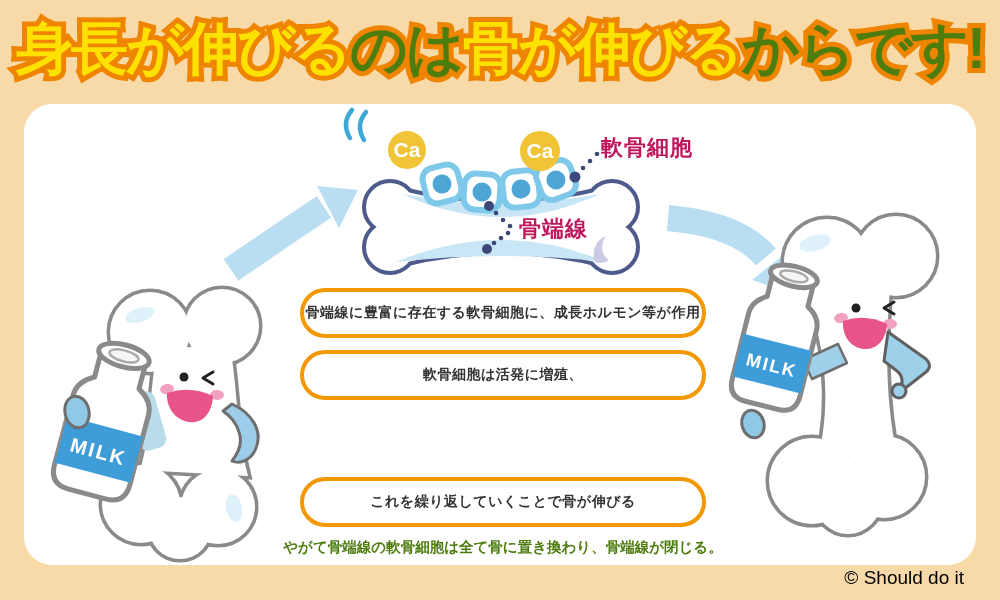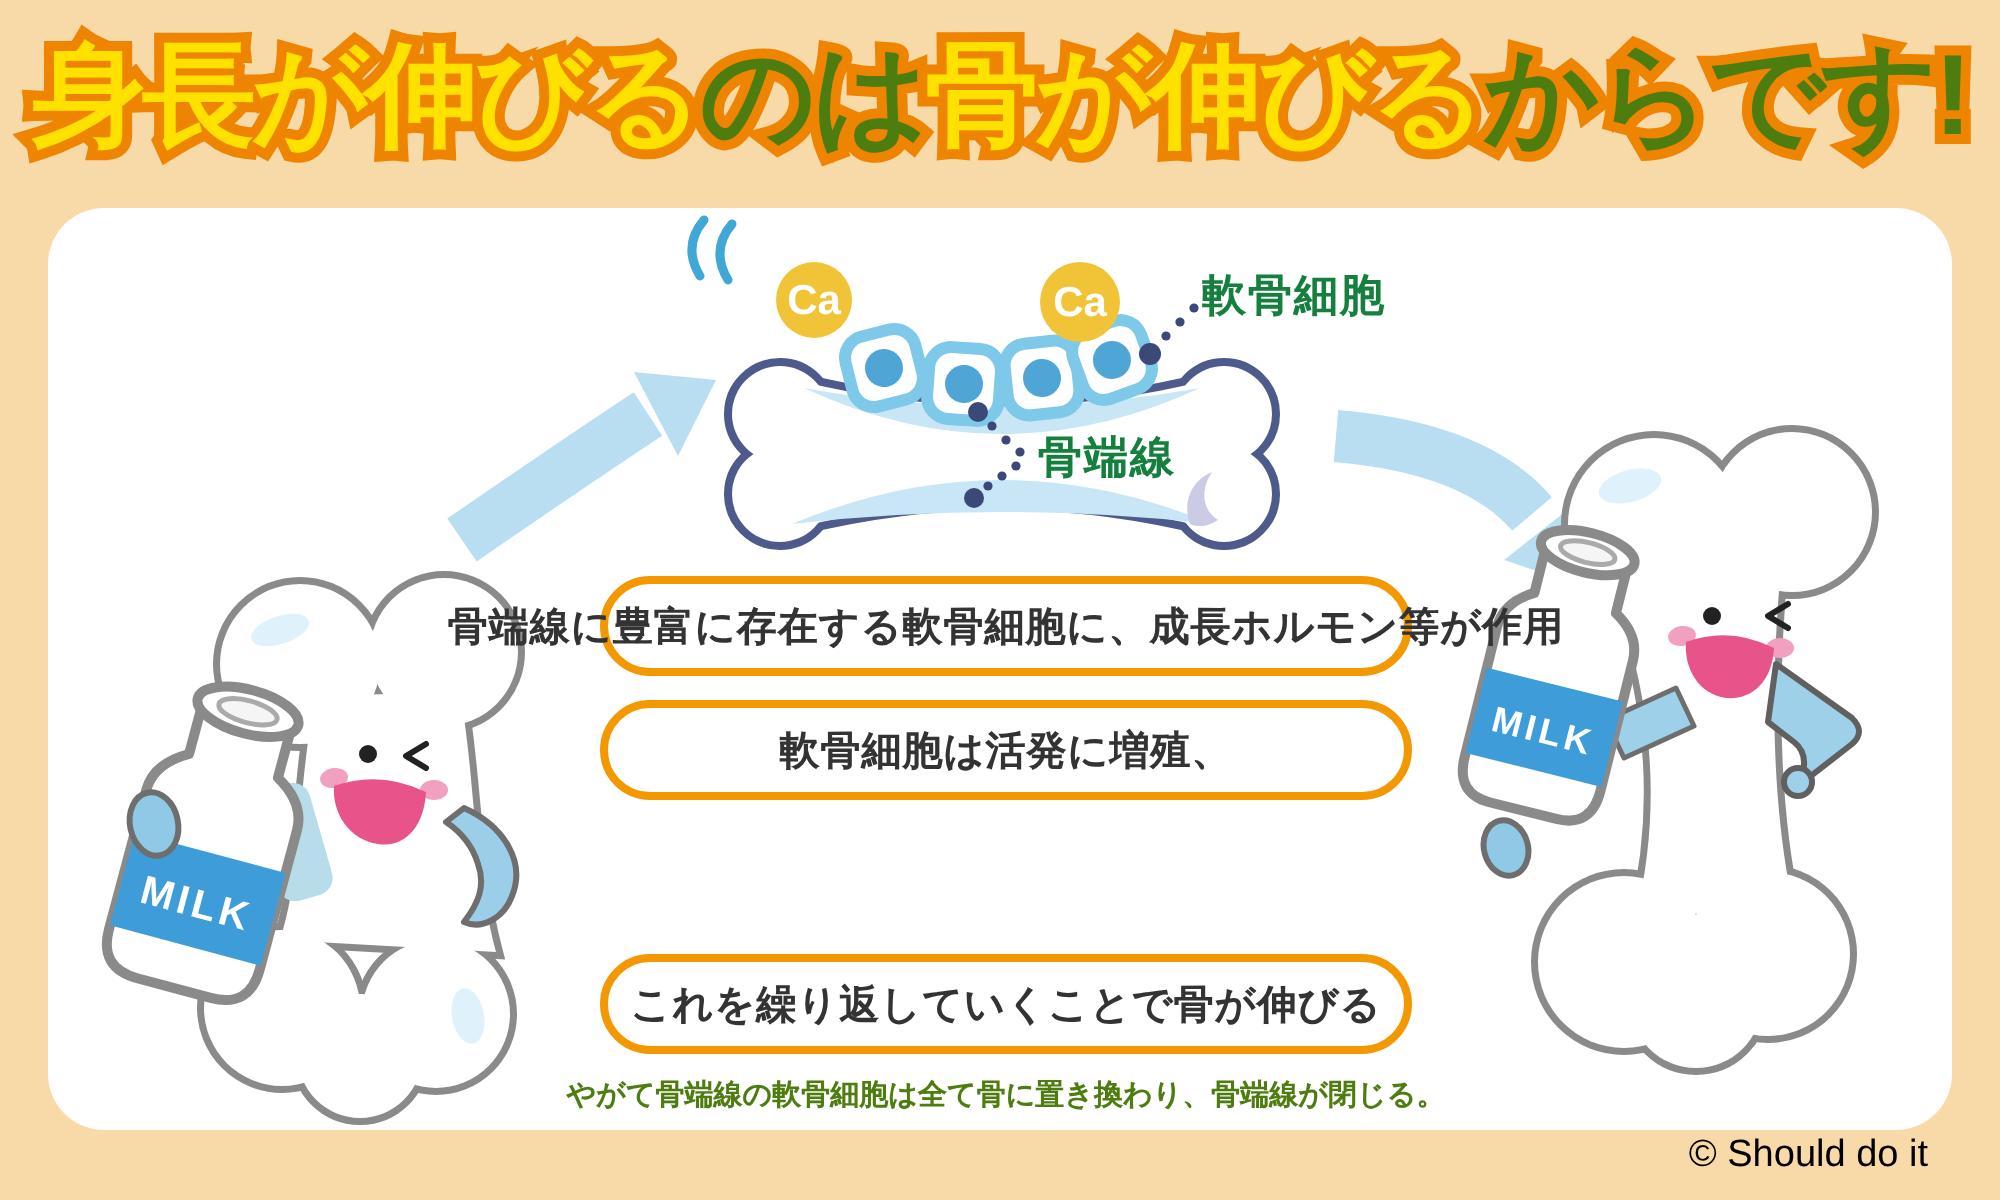--- a/index.html
+++ b/index.html
@@ -18,30 +18,30 @@
   .seg-y{color:#FFE100;}
   .seg-w{color:#4d7c0f;}
   
   .panel{
     position:absolute;left:24px;top:104px;width:952px;height:461px;
     background:#FFFFFF;border-radius:28px;
   }
   .art{position:absolute;left:0;top:0;width:1000px;height:600px;pointer-events:none;}
   
   .diagram-label{
-    position:absolute;font-weight:bold;font-size:22px;color:#15803d;letter-spacing:1px;white-space:nowrap;
+    position:absolute;font-weight:bold;font-size:22px;color:#be185d;letter-spacing:1px;white-space:nowrap;
   }
   .label-cartilage{left:601px;top:133px;}
   .label-epiphyseal{left:519px;top:214px;}
   
   .step{
     position:absolute;left:300px;width:398px;height:42px;
     background:#FFFFFF;border:4px solid #F39800;border-radius:26px;
     display:flex;align-items:center;justify-content:center;
-    font-weight:bold;font-size:20px;color:#333333;letter-spacing:0.5px;white-space:nowrap;
+    font-weight:bold;font-size:14px;color:#333333;letter-spacing:0.5px;white-space:nowrap;
   }
   .step1{top:288px;}
   .step2{top:350px;}
   .step3{top:413px;}
   .step4{top:477px;}
   .note{
     position:absolute;left:278px;top:538px;width:450px;text-align:center;
     font-weight:bold;font-size:14.5px;color:#4d7c0f;white-space:nowrap;
   }
   .copyright{

